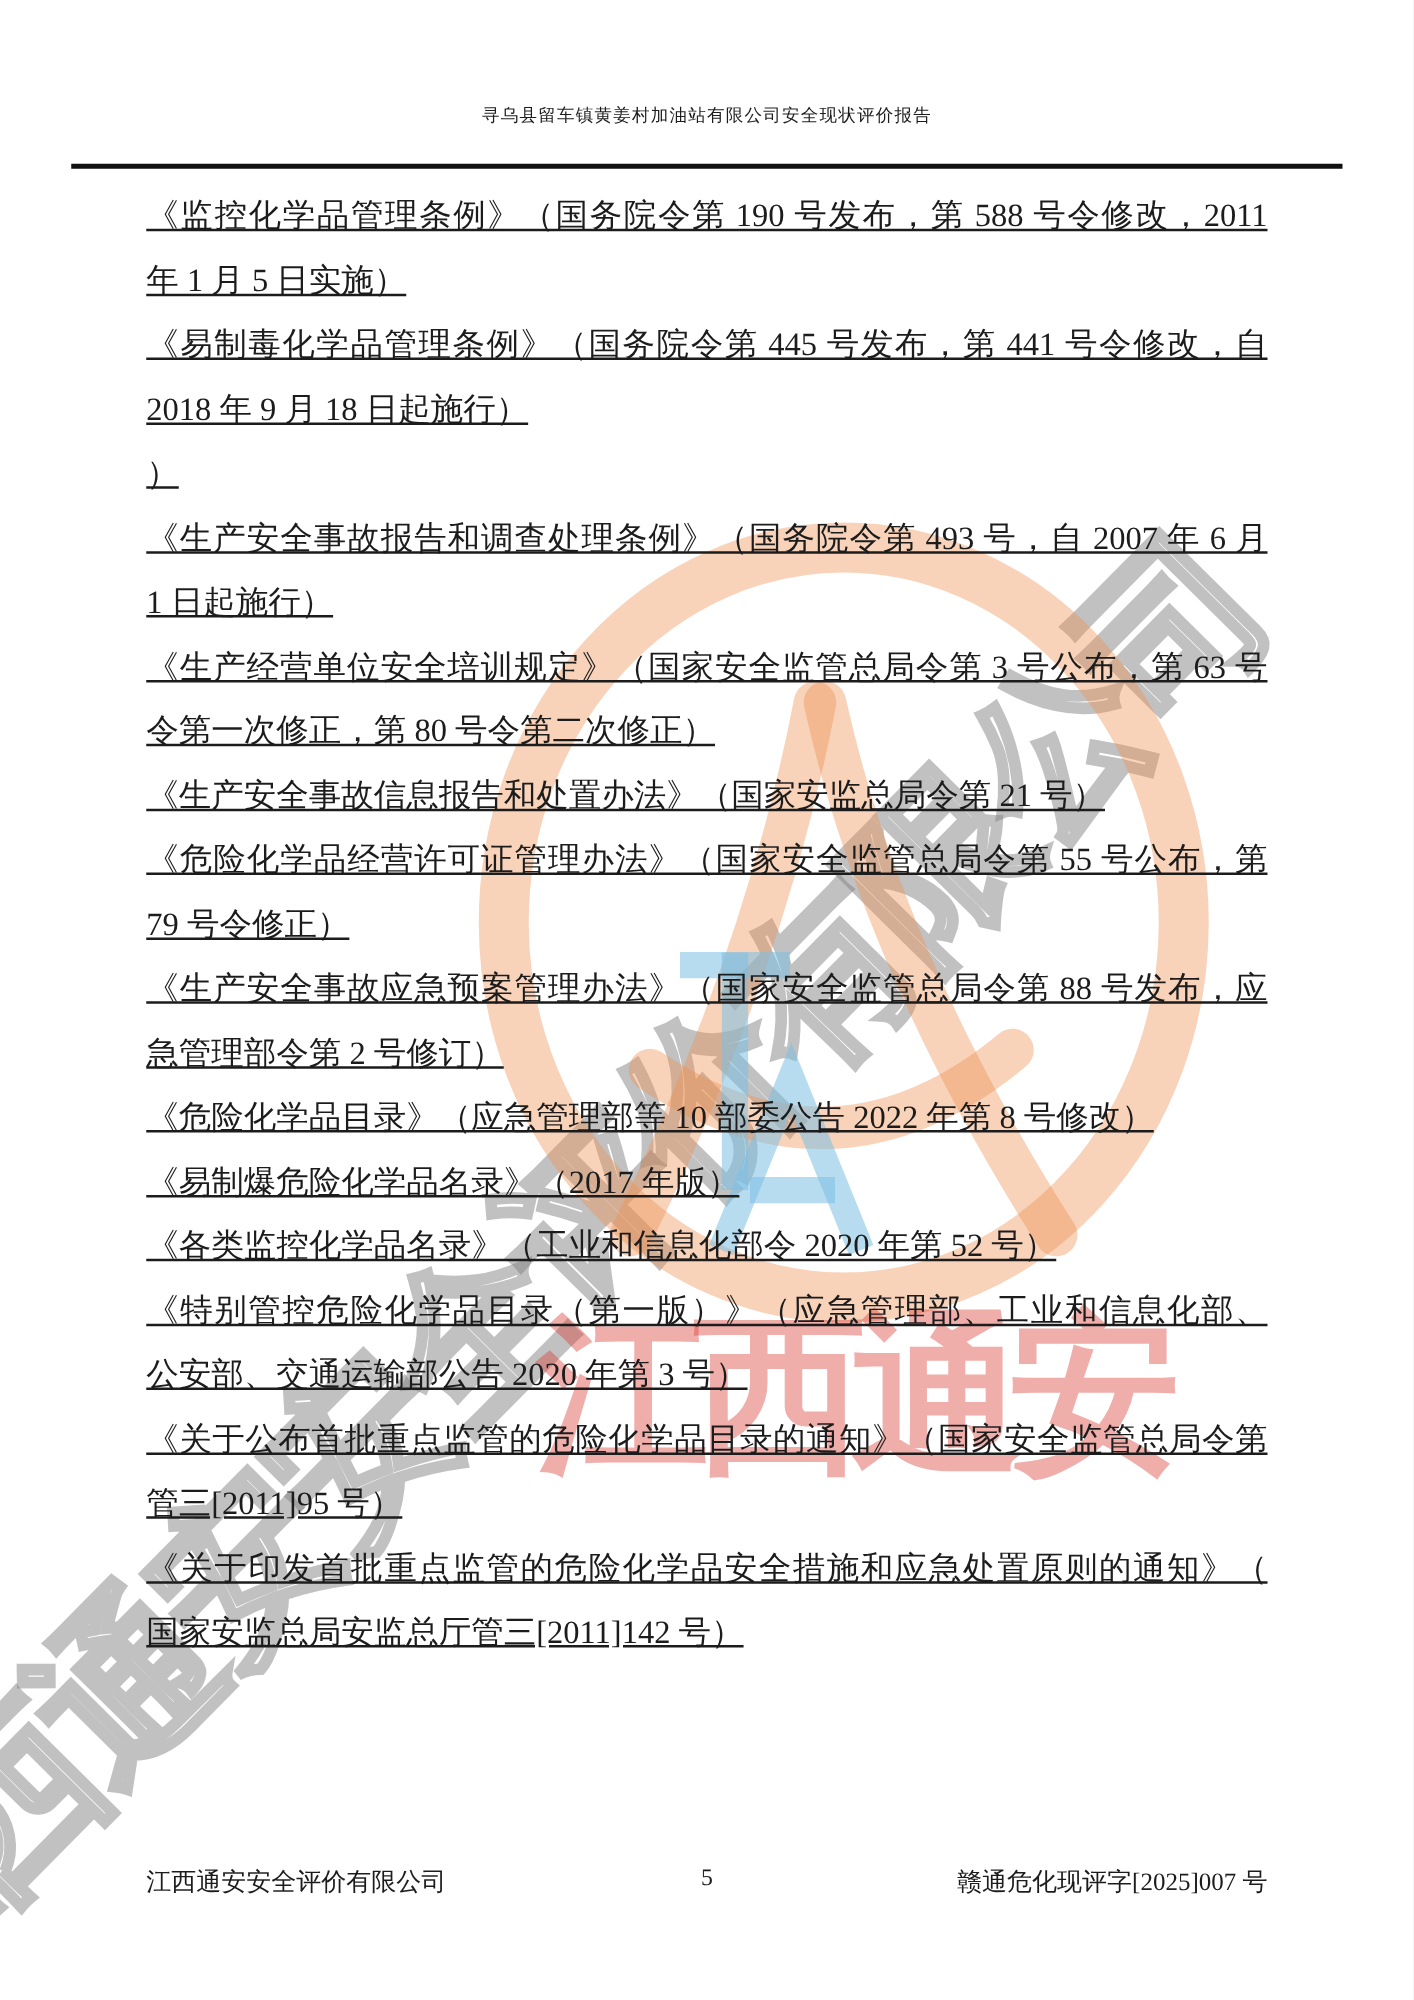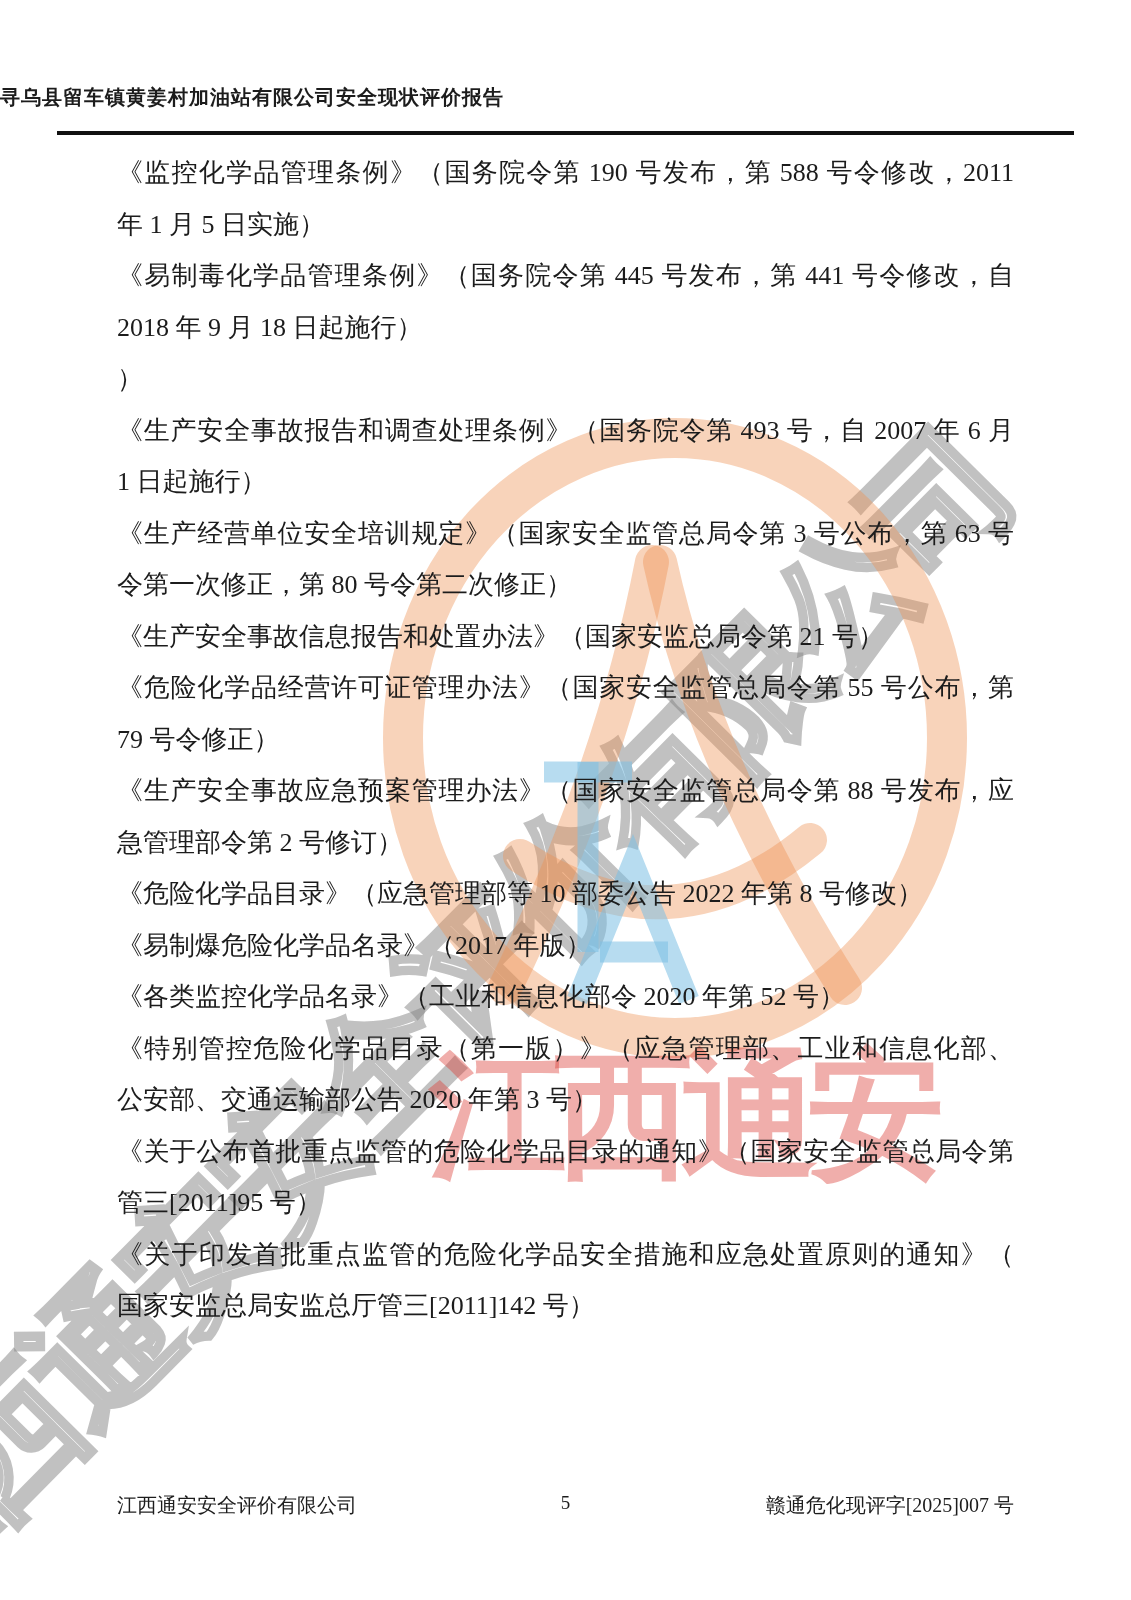--- a/index.html
+++ b/index.html
@@ -27,39 +27,39 @@
     position:absolute; left:398px; top:1048px;
     font-size:138px; font-weight:700; letter-spacing:-12px;
     color:rgba(220,62,55,0.42);
     line-height:1; white-space:nowrap;margin-left:31px;
   }
   .wm-svg { position:absolute; left:0; top:0; }
 
   
   .header-title {
     position:absolute; top:84px; left:0; width:100%;
-    text-align:left; font-size:20px; letter-spacing:1px;
+    text-align:center; font-size:14px; letter-spacing:1px;
     z-index:2;
-    font-weight:bold;
   }
   .header-rule {
     position:absolute; top:131px; left:57px; width:1017px; height:4px;
     background:#111; z-index:2;
   }
 
   
   .body-text {
     position:absolute; top:147px; left:117px; width:897px;
     z-index:1;
   }
   .line {
     height:51.5px; line-height:51.5px;
     font-size:26px;
     white-space:pre;
     text-align:left;
+    text-decoration:underline;
   }
   .line.full {
     white-space:normal;
     text-align:justify;
     text-align-last:justify;
   }
 
   
   .footer { position:absolute; top:1492px; left:0; width:100%; height:30px; font-size:20px; z-index:2; }
   .footer-left  { position:absolute; left:117px; top:0; }

